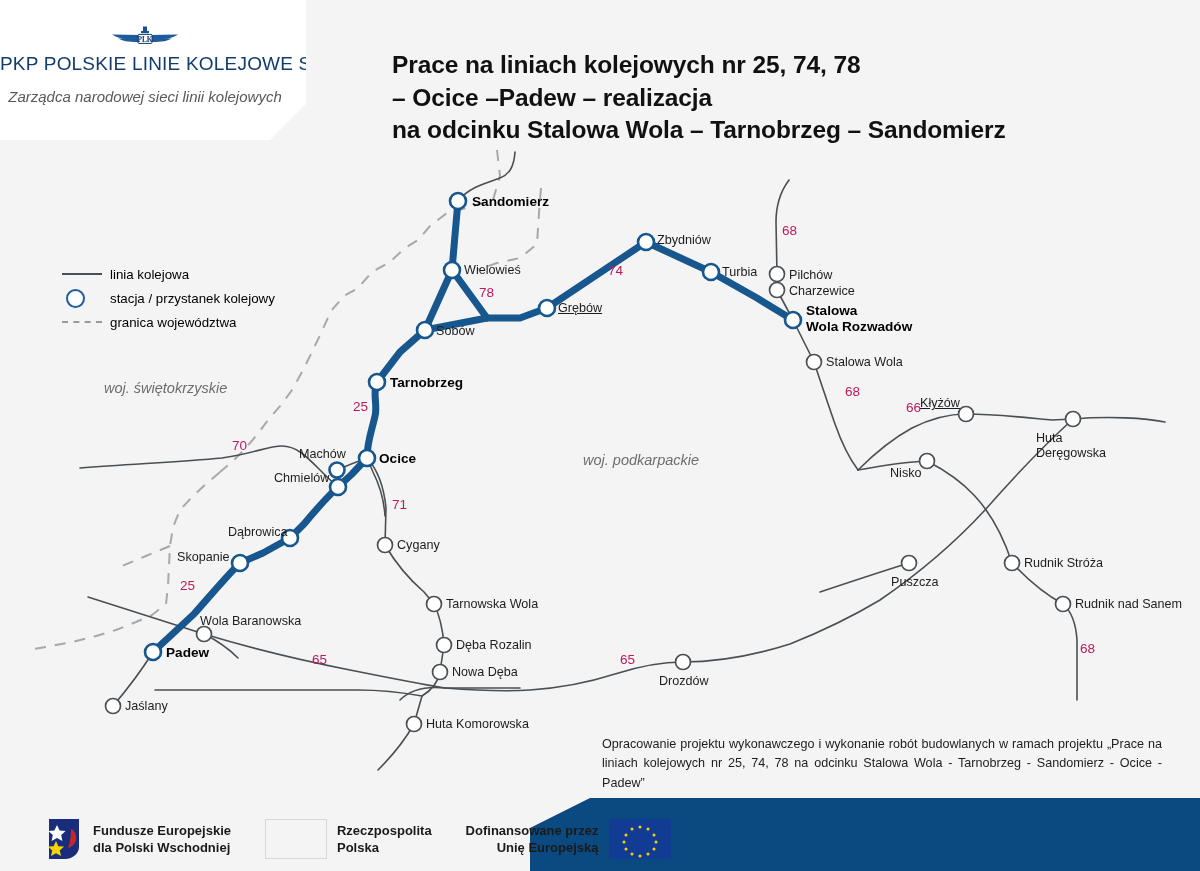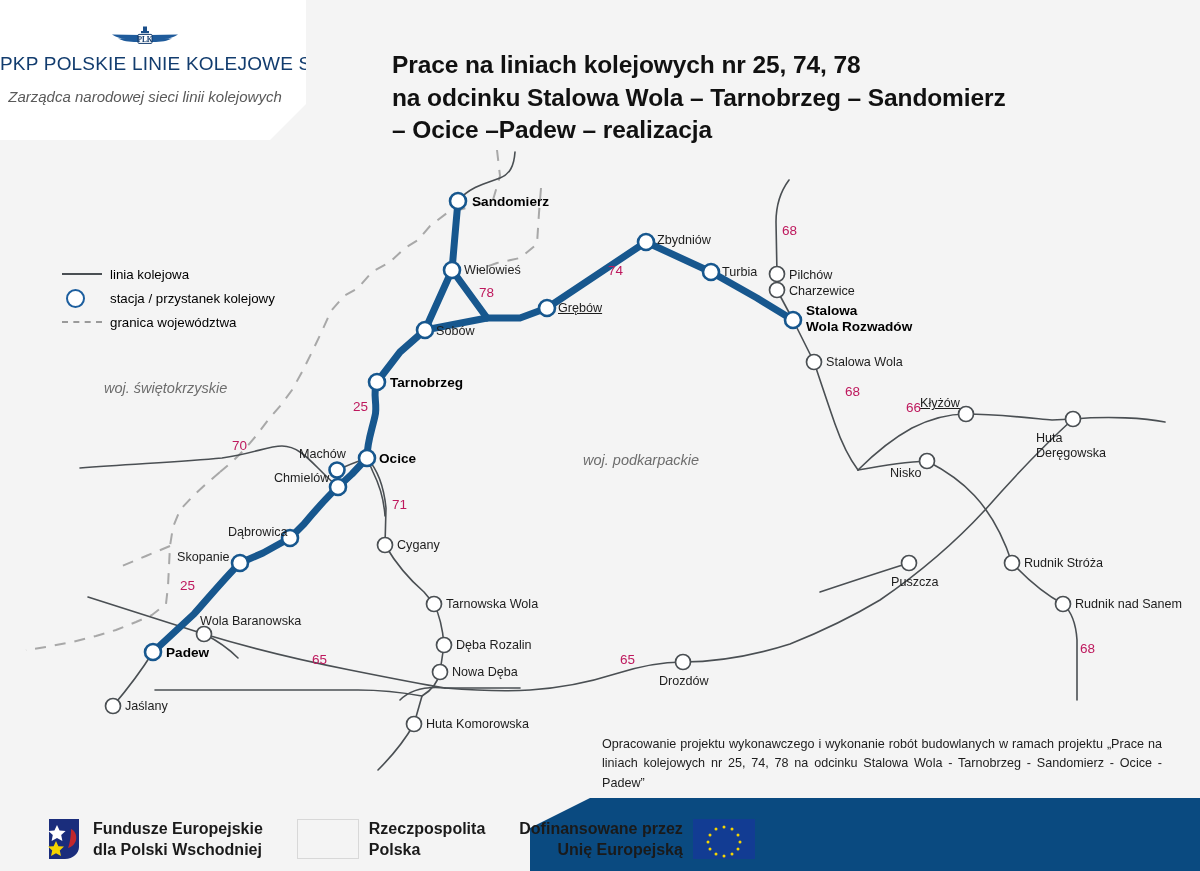--- a/index.html
+++ b/index.html
@@ -97,21 +97,21 @@
     clip-path:polygon(60px 0, 670px 0, 670px 73px, 0 73px, 0 30px);
     z-index:25;
   }
 
   
   #footer-logos{
     position:absolute;left:45px;top:810px;height:58px;
     display:flex;align-items:center;gap:0;z-index:26;
   }
   .fl-item{display:flex;align-items:center;height:46px;}
-  .fl-text{font-size:16px;font-weight:bold;color:#1a1a1a;line-height:1.32;white-space:nowrap;}
+  .fl-text{font-size:13px;font-weight:bold;color:#1a1a1a;line-height:1.32;white-space:nowrap;}
   .fl-text.right{text-align:right;}
   .fl-sep{width:34px;}
   .flag-pl{width:62px;height:40px;border:1px solid #d8d8d8;box-sizing:border-box;overflow:hidden;}
   .flag-pl .w{height:50%;background:#ffffff;}
   .flag-pl .r{height:50%;background:#c1272d;}
   .flag-eu{width:62px;height:40px;background:#123c93;position:relative;}
 </style>
 </head>
 <body>
 
@@ -306,22 +306,22 @@
     <div class="legend-row">
       <span class="legend-key">
           <span class="k-dash"></span>
         </span>
       <span class="legend-label">granica województwa</span>
     </div>
   </div>
 
   <h1 id="map-title">
     <span class="tl">Prace na liniach kolejowych nr 25, 74, 78</span>
+    <span class="tl">– Ocice –Padew – realizacja</span>
     <span class="tl">na odcinku Stalowa Wola – Tarnobrzeg – Sandomierz</span>
-    <span class="tl">– Ocice –Padew – realizacja</span>
   </h1>
 
   <div id="logo-card">
     <div id="logo-inner">
       <svg class="plk-emblem" width="70" height="24" viewBox="0 0 70 24">
         <rect x="33" y="0.5" width="4" height="5" fill="#1a4f8a"></rect>
         <rect x="31" y="5" width="8" height="2.2" fill="#1a4f8a"></rect>
         <path d="M30,9 L2,8.4 C6,11.2 10,12.4 16,12.8 L8,12.6 C13,15.4 20,16.2 30,16 Z" fill="#1f5b9b"></path>
         <path d="M40,9 L68,8.4 C64,11.2 60,12.4 54,12.8 L62,12.6 C57,15.4 50,16.2 40,16 Z" fill="#1f5b9b"></path>
         <rect x="28" y="8.4" width="14" height="9" rx="1" fill="#ffffff" stroke="#123c6e" stroke-width="1"></rect>

